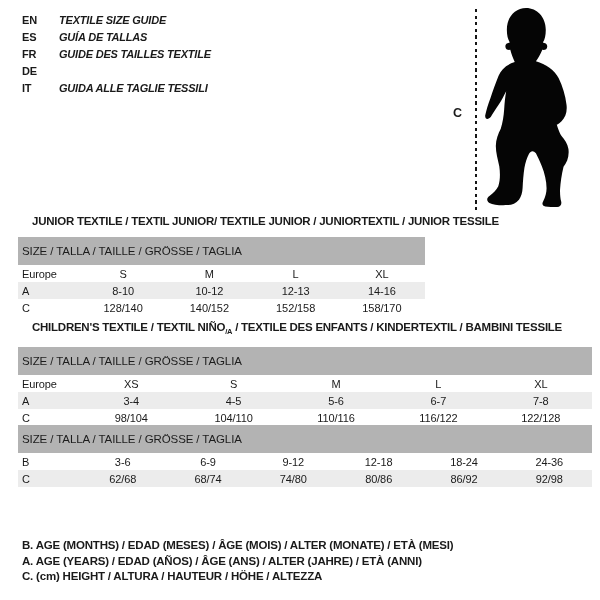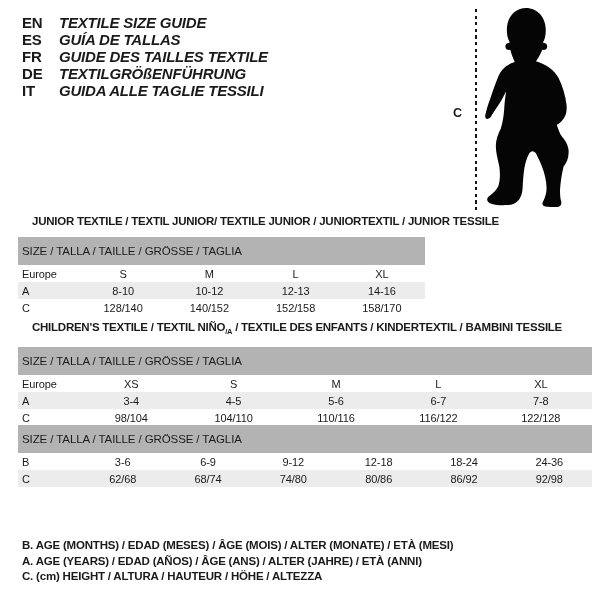--- a/index.html
+++ b/index.html
@@ -5,21 +5,21 @@
   html,body{margin:0;padding:0;}
   body{
     width:600px;height:600px;background:#ffffff;position:relative;
     font-family:"Liberation Sans",sans-serif;color:#1a1a1a;
     -webkit-font-smoothing:antialiased;overflow:hidden;
   }
   .abs{position:absolute;}
 
   
   .lang-block{left:22px;top:14px;}
-  .lang-row{display:flex;height:17px;align-items:flex-start;font-weight:700;font-size:15px;letter-spacing:-0.2px;}
+  .lang-row{display:flex;height:17px;align-items:flex-start;font-weight:700;font-size:11px;letter-spacing:-0.2px;}
   .lang-code{width:37px;flex:0 0 37px;}
   .lang-title{white-space:nowrap;font-style:italic;}
 
   
   .measure-line{left:475px;top:9px;width:2.4px;height:202px;
     background:repeating-linear-gradient(to bottom,#161616 0 3.2px,transparent 3.2px 6.6px);}
   .measure-label{left:453px;top:106px;font-weight:700;font-size:12.5px;}
   .baby-figure{left:481px;top:7px;width:100px;height:202px;}
 
   
@@ -53,21 +53,20 @@
   <div class="lang-row">
     <span class="lang-code">ES</span>
     <span class="lang-title">GUÍA DE TALLAS</span>
   </div>
   <div class="lang-row">
     <span class="lang-code">FR</span>
     <span class="lang-title">GUIDE DES TAILLES TEXTILE</span>
   </div>
   <div class="lang-row">
     <span class="lang-code">DE</span>
-    <span class="lang-title">TEXTILGRÖßENFÜHRUNG</span>
   </div>
   <div class="lang-row">
     <span class="lang-code">IT</span>
     <span class="lang-title">GUIDA ALLE TAGLIE TESSILI</span>
   </div>
 </div>
 
 <div class="abs measure-line"></div>
 <div class="abs measure-label">C</div>
 <svg class="abs baby-figure" viewBox="0 0 100 205" xmlns="http://www.w3.org/2000/svg" aria-hidden="true">

